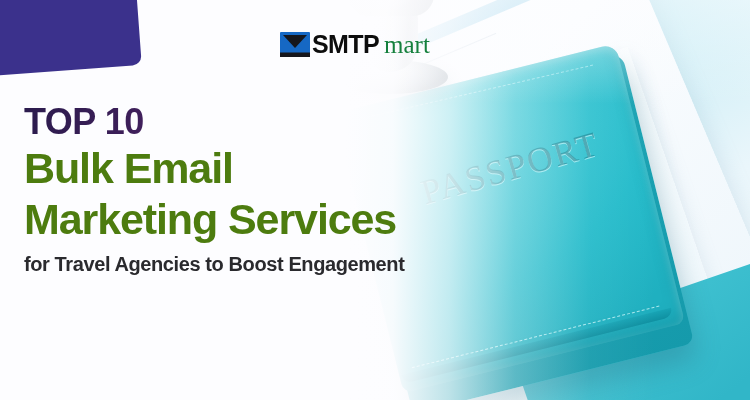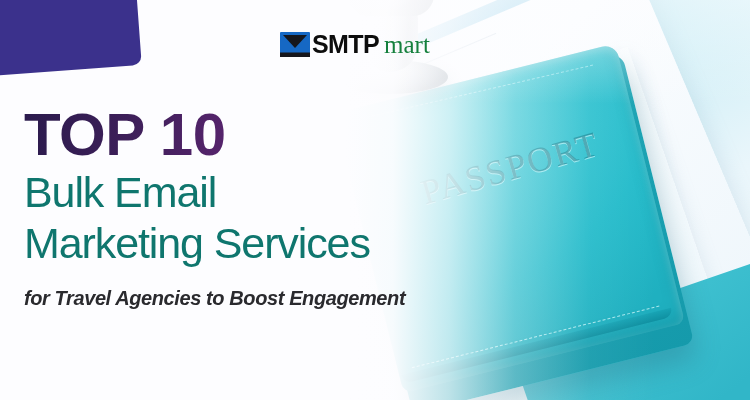--- a/index.html
+++ b/index.html
@@ -317,47 +317,46 @@
   
   .copy {
     position: absolute;
     left: 24px;
     top: 104px;
     z-index: 5;
   }
   .top10 {
     font-family: "Liberation Sans", sans-serif;
     font-weight: bold;
-    font-size: 60px;
+    font-size: 36px;
     line-height: 1.02;
     letter-spacing: -0.5px;
     margin: 0;
     background: linear-gradient(95deg, #2b1b4d 0%, #3d1f59 28%, #5b2570 58%, #7d2f85 82%, #8a3a8f 100%);
     -webkit-background-clip: text;
     background-clip: text;
     color: transparent;
     -webkit-text-fill-color: transparent;
   }
   .headline {
     font-family: "Liberation Sans", sans-serif;
-    font-weight: normal;
+    font-weight: bold;
     font-size: 43px;
     line-height: 1.1;
     letter-spacing: -1.1px;
-    color: #0f766e;
+    color: #4d7c0f;
     margin: 4px 0 0 0;
   }
   .subhead {
     font-family: "Liberation Sans", sans-serif;
     font-weight: bold;
-    font-style: italic;
     font-size: 20px;
     letter-spacing: -0.4px;
     color: #2a2a2e;
-    margin: 19px 0 0 0;
+    margin: 10px 0 0 0;
   }
 </style>
 </head>
 <body>
 
 <div class="banner">
 
   <div class="photo">
     <div class="photo-canvas">
 

